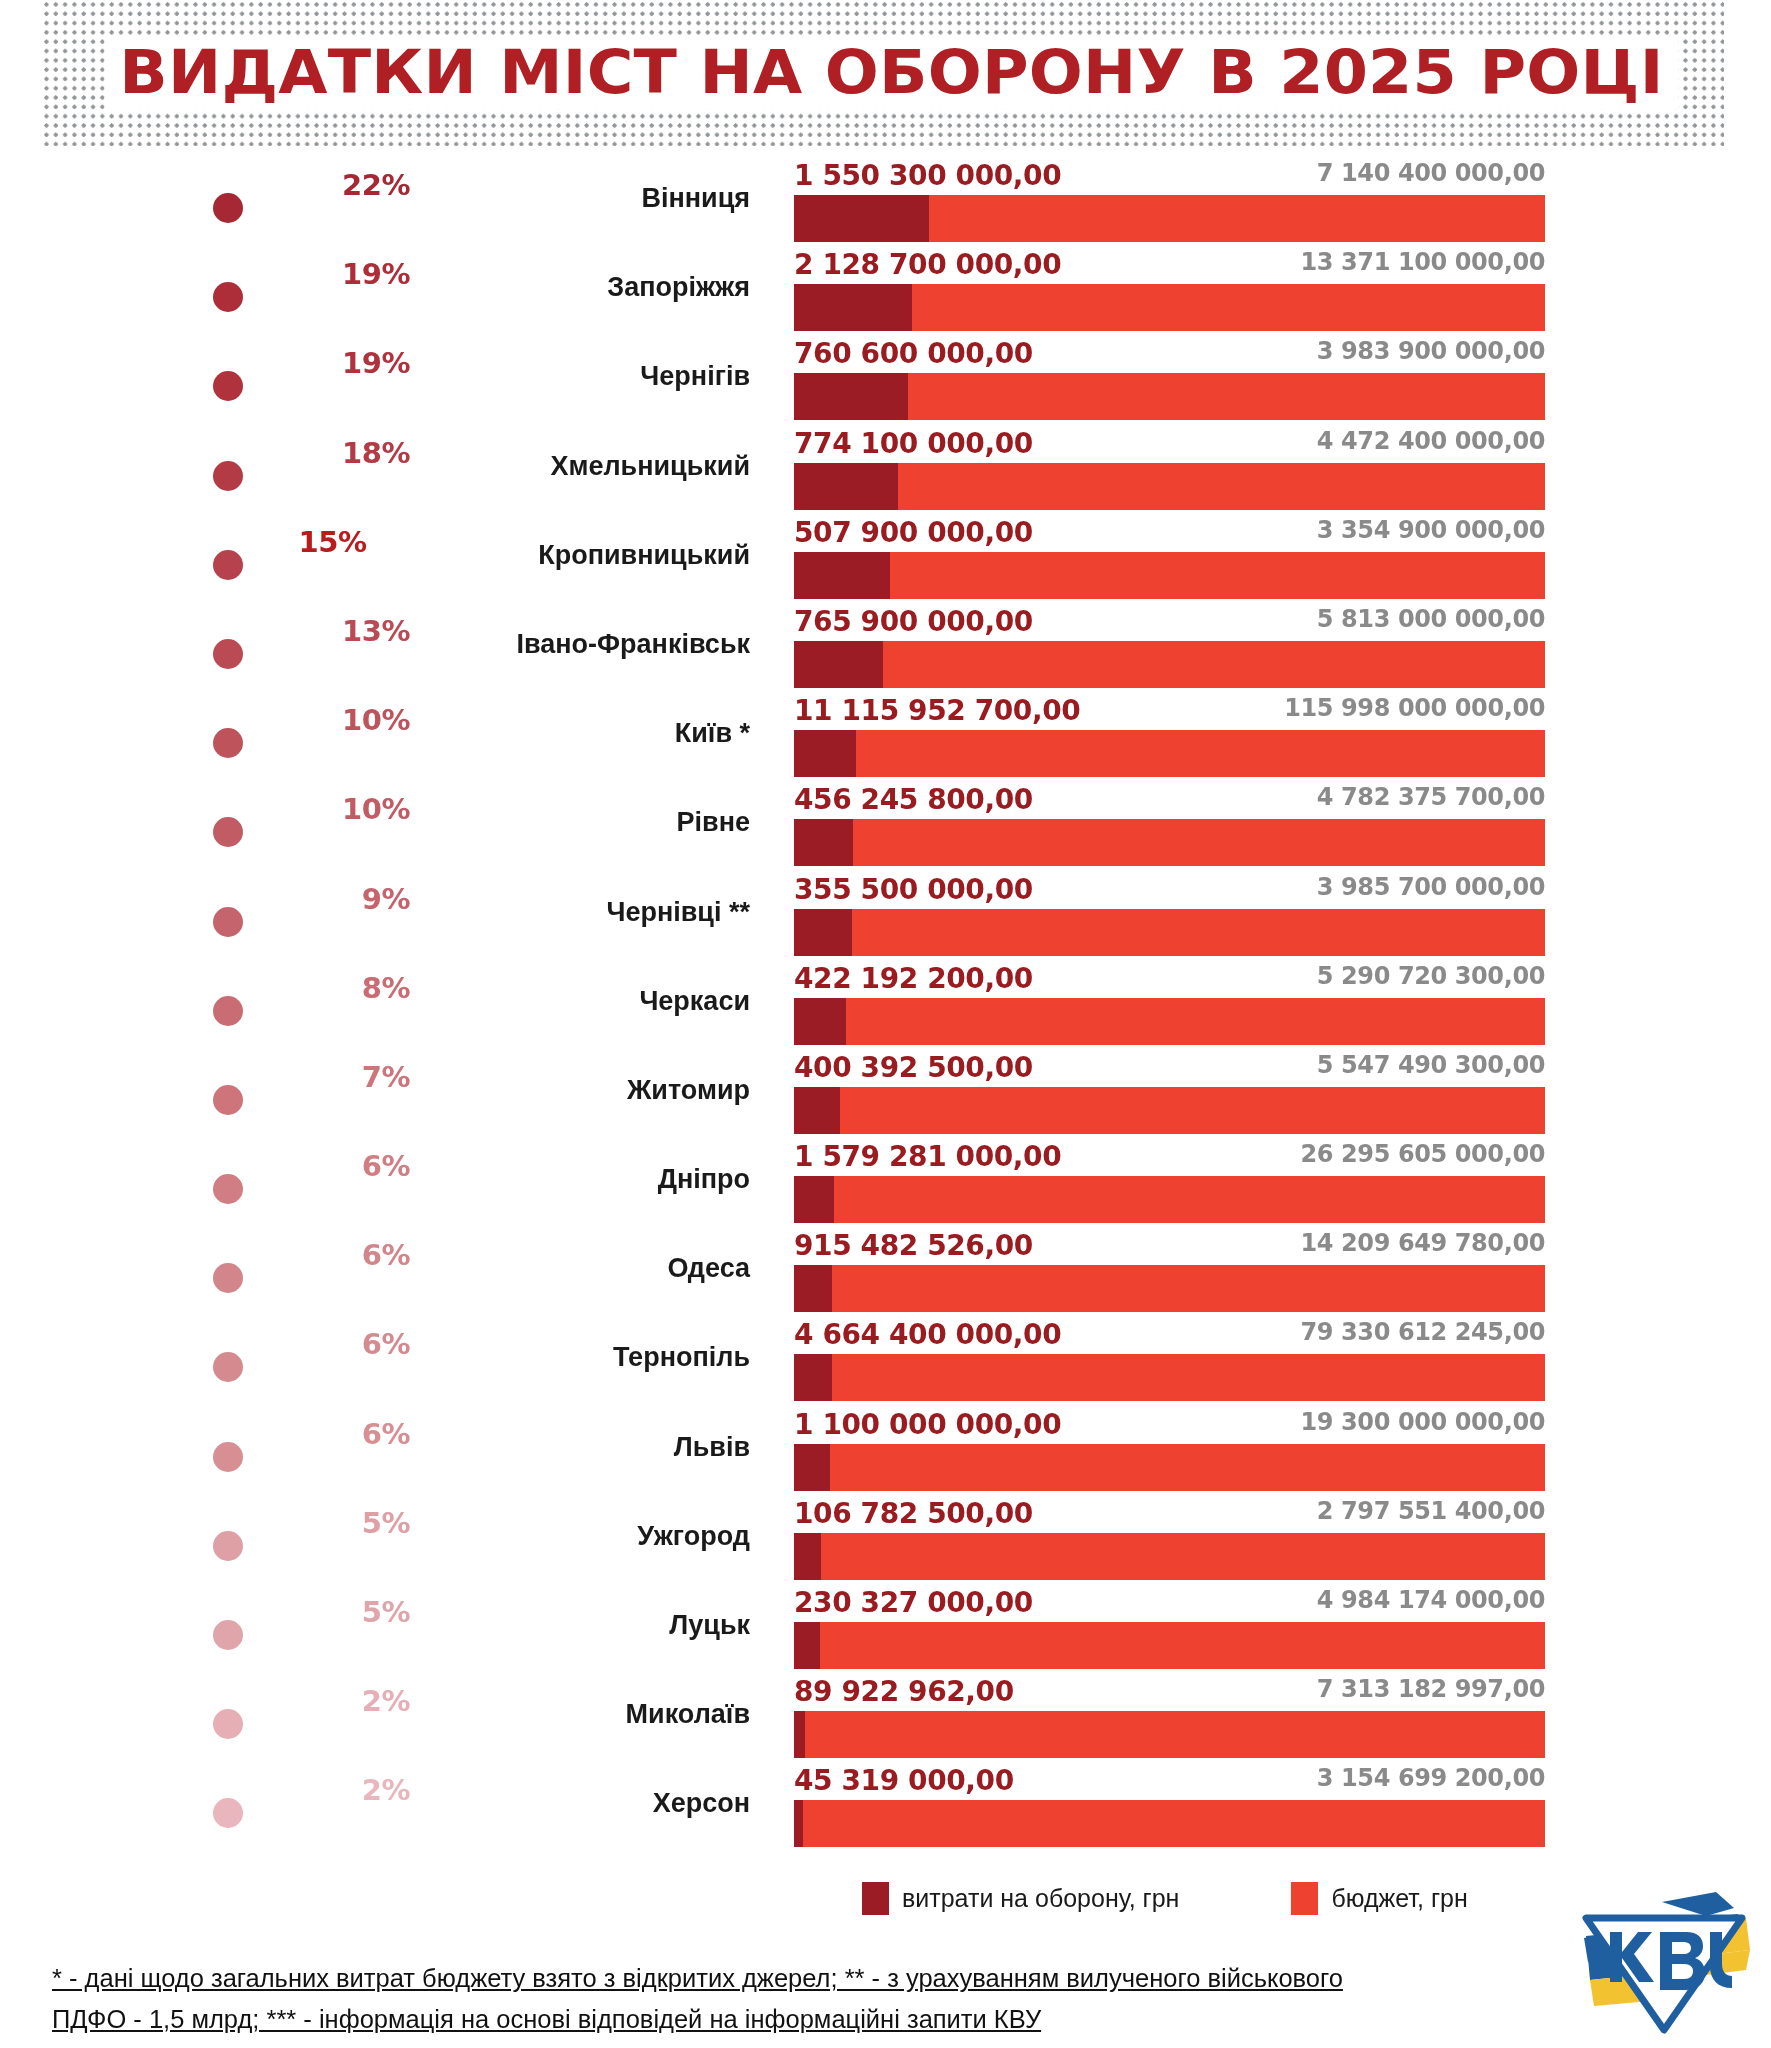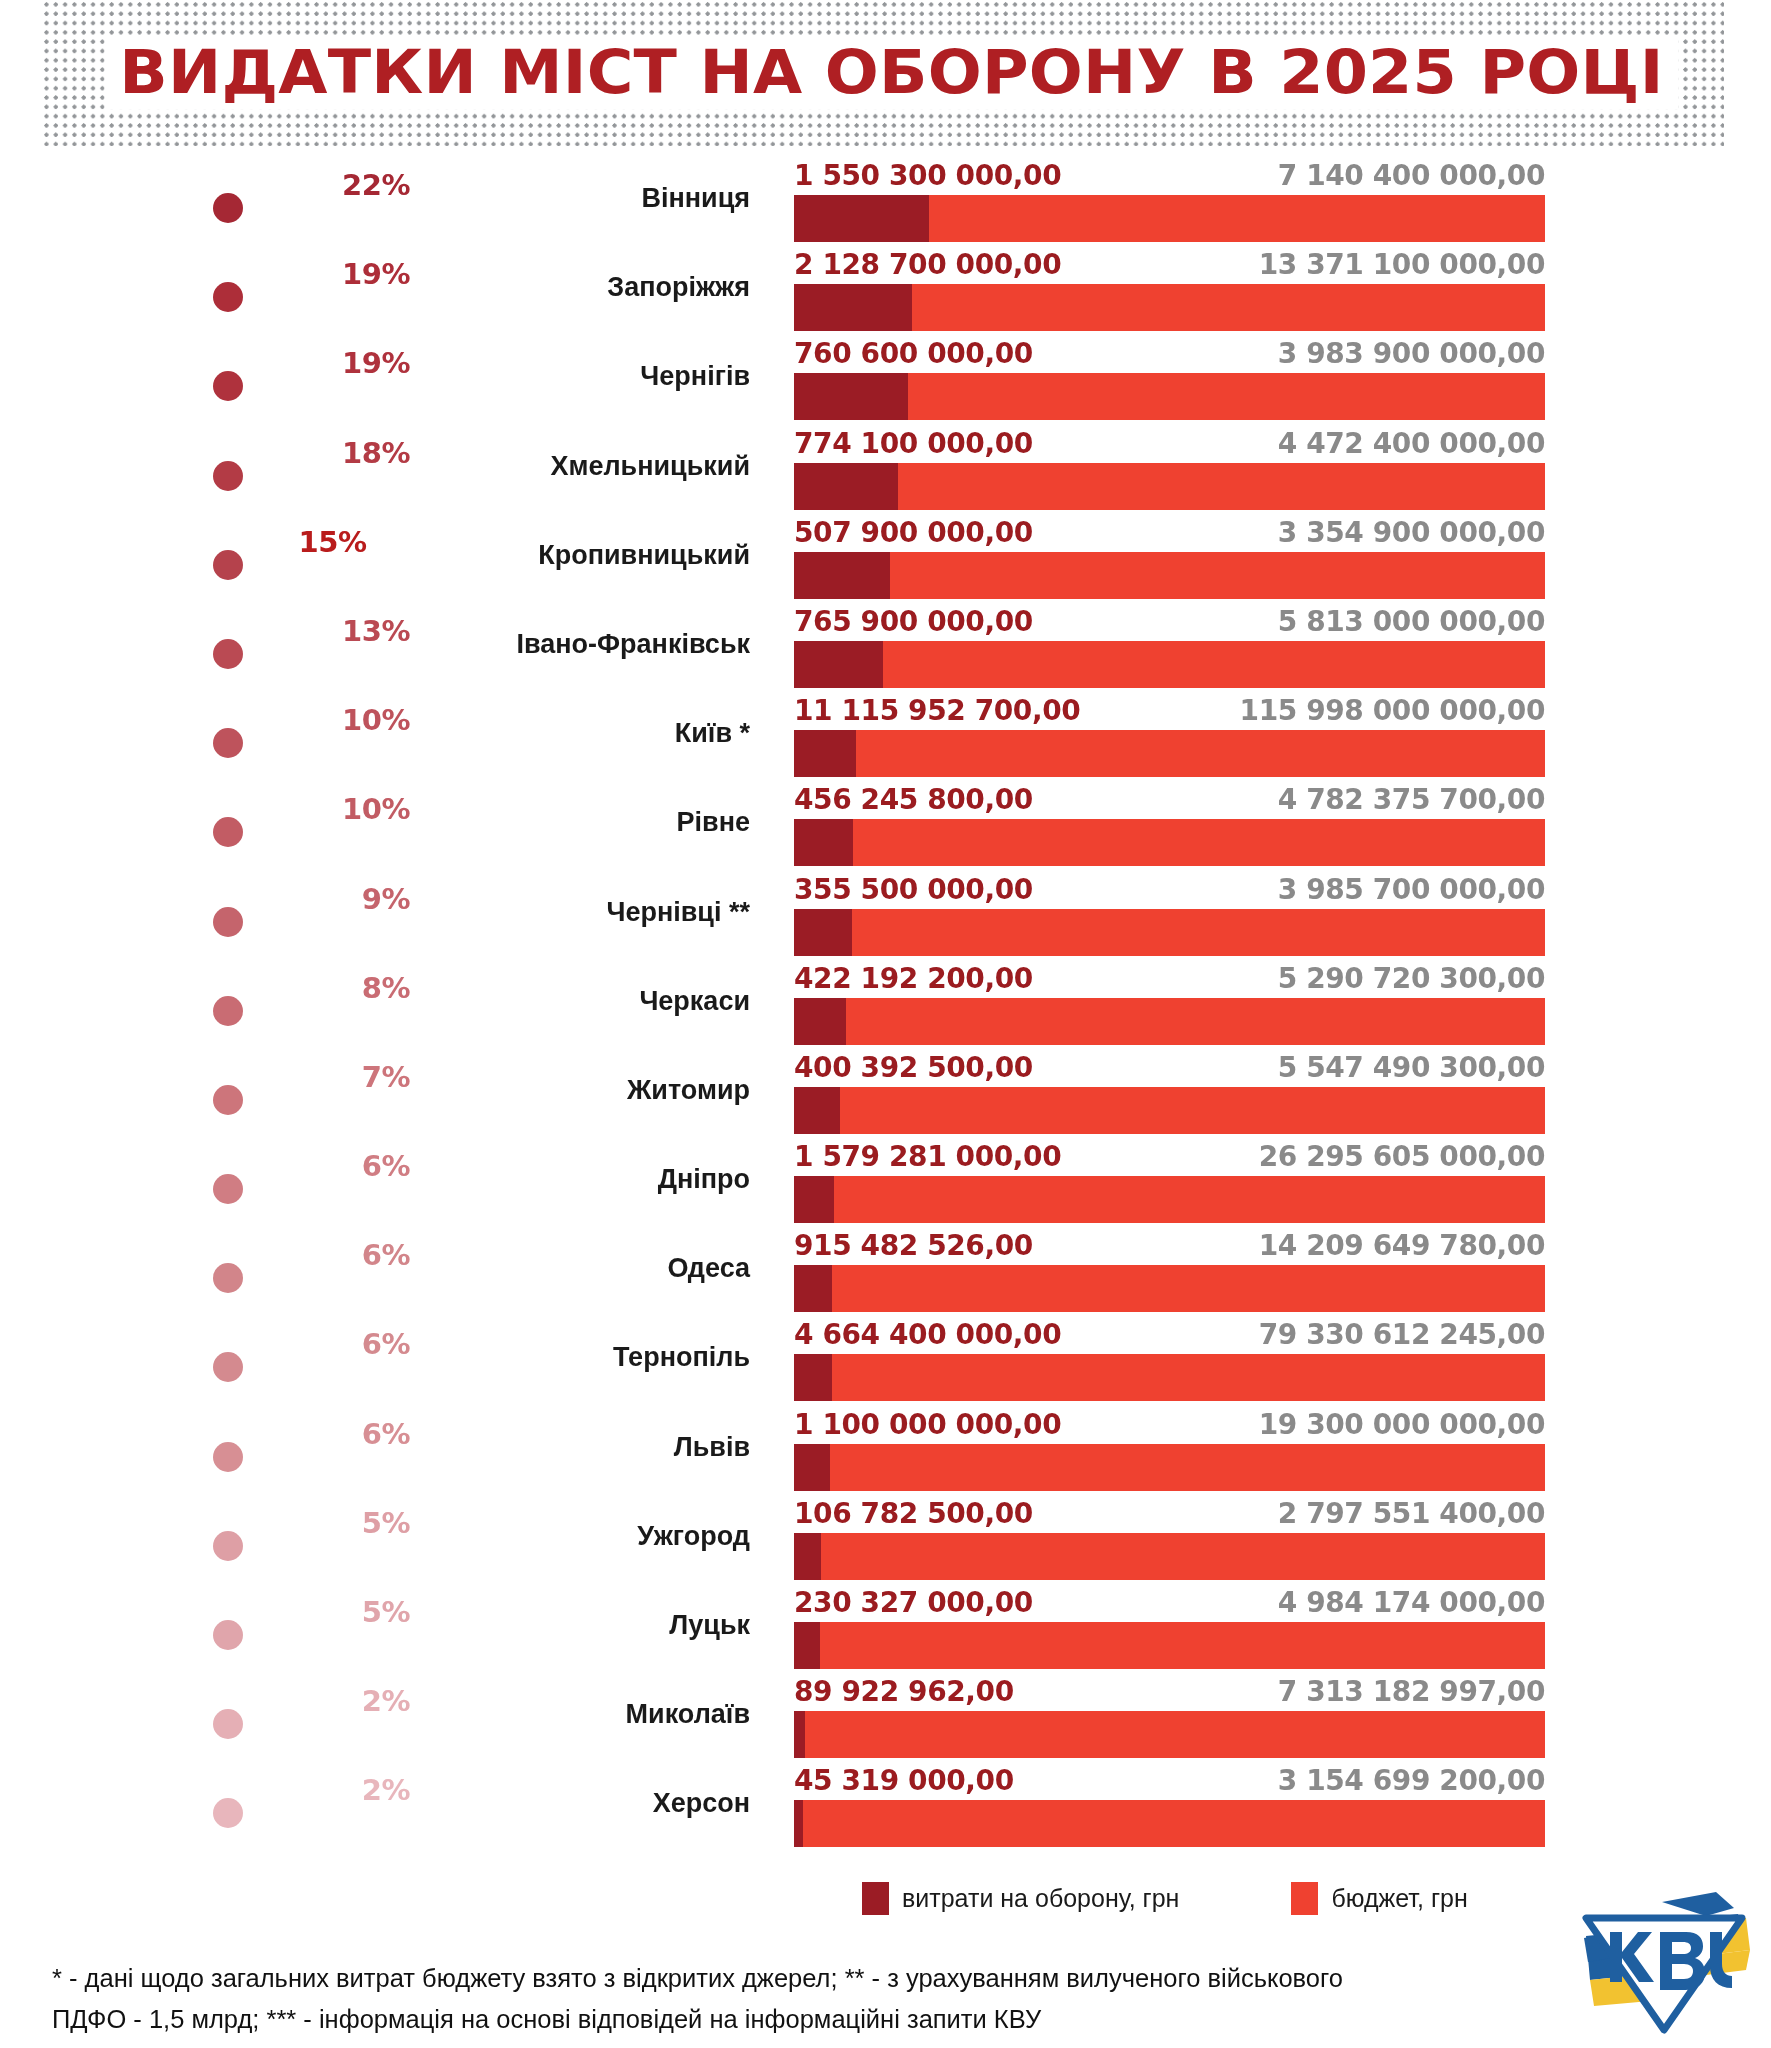--- a/index.html
+++ b/index.html
@@ -115,21 +115,21 @@
     font-weight: bold;
     font-family: "DejaVu Sans", sans-serif;
     letter-spacing: -0.4px;
     white-space: nowrap;
     line-height: 1.22;
   }
   .num-budget {
     position: absolute;
     right: 0; top: 0;
     color: #8A8A8A;
-    font-size: 28px;
+    font-size: 24px;
     font-weight: bold;
     font-family: "DejaVu Sans", sans-serif;
     letter-spacing: -0.4px;
     white-space: nowrap;
     line-height: 1.22;
   }
   .bar-track {
     position: absolute;
     left: 0; top: 36px;
     width: 751px; height: 47px;
@@ -172,20 +172,21 @@
 
   
   #footnote {
     position: absolute;
     left: 52px; top: 1958px;
     width: 1480px;
     color: #111111;
     font-size: 25.5px;
     font-family: "Liberation Sans", sans-serif;
     line-height: 1.62;
+    text-decoration: underline;
   }
 
   
   #logo {
     position: absolute;
     left: 1566px; top: 1878px;
     width: 196px; height: 160px;
   }
 </style>
 </head>

